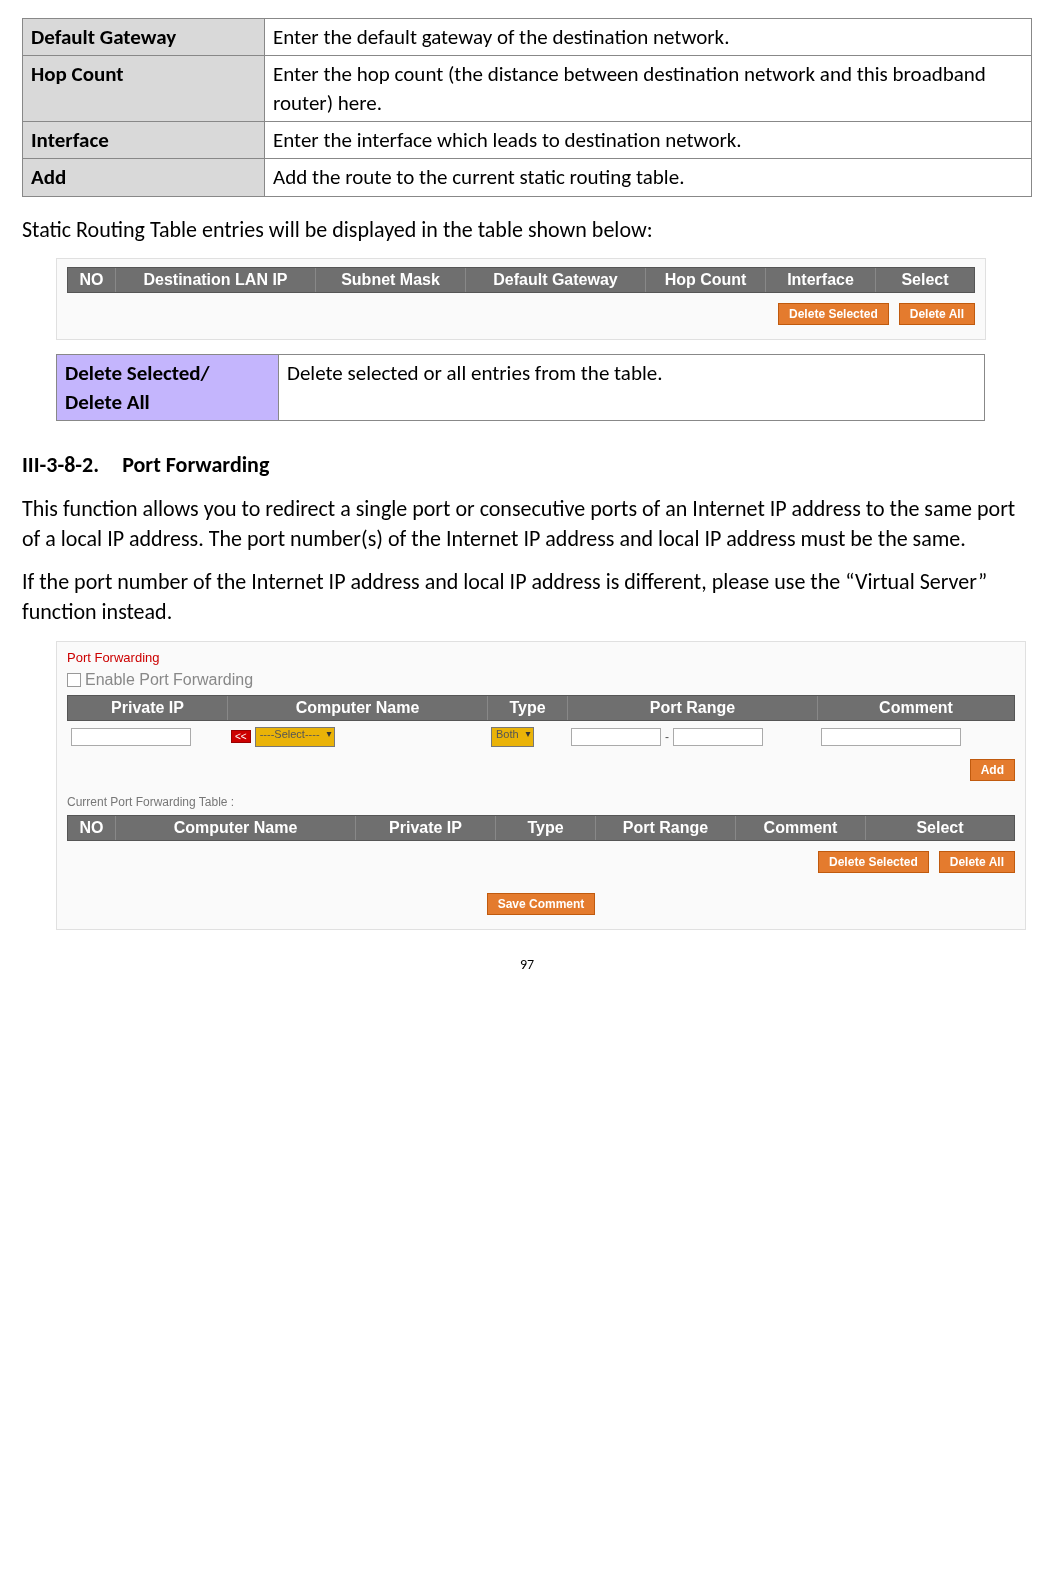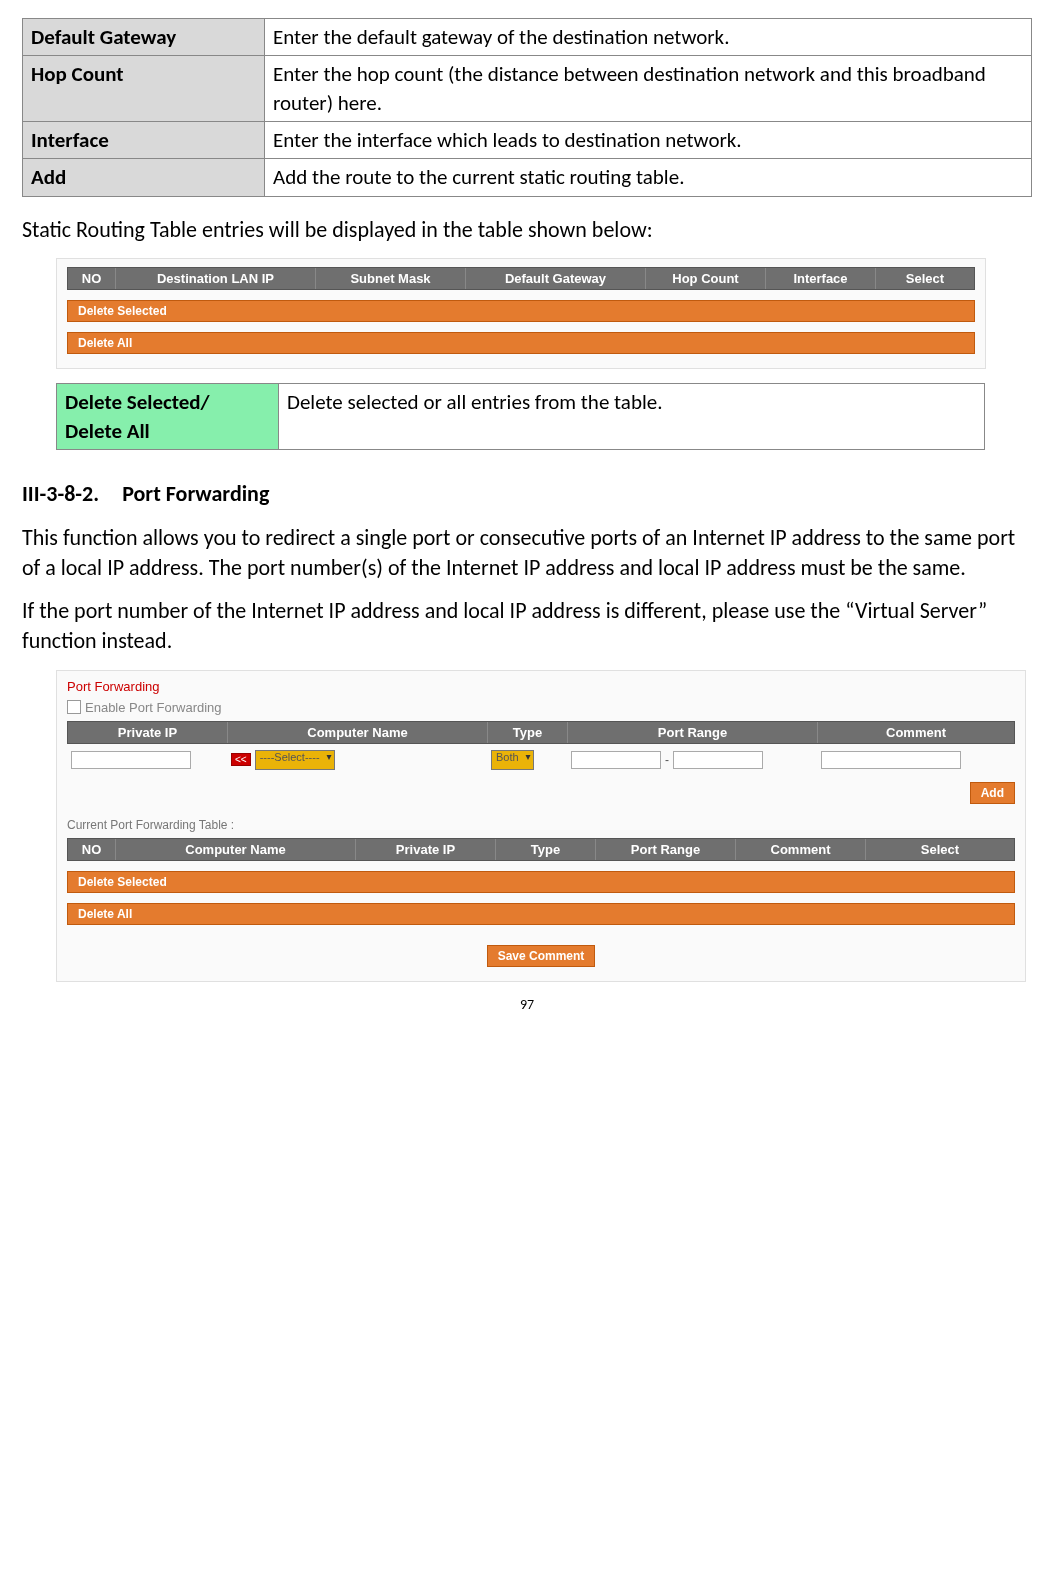--- a/index.html
+++ b/index.html
@@ -34,21 +34,21 @@
     margin: 14px 0 30px 34px;
   }
   table.desc2 td {
     border: 1px solid #888;
     padding: 4px 8px;
     vertical-align: top;
     font-size: 21px;
     line-height: 1.35;
   }
   table.desc2 td.label {
-    background: #86efac;
+    background: #c4b5fd;
     font-weight: bold;
     width: 205px;
   }
   .para {
     font-size: 22px;
     line-height: 1.35;
     margin: 10px 0 14px 0;
   }
   .section-title {
     font-weight: bold;
@@ -78,37 +78,36 @@
   }
   .panel .subtitle {
     color: #777;
     font-size: 12px;
     margin-bottom: 6px;
   }
   .hdr-row {
     display: flex;
     background: #6f6f6f;
     color: #fff;
-    font-size: 13px;
+    font-size: 16px;
     font-weight: bold;
     border: 1px solid #555;
   }
   .hdr-row > div {
     padding: 3px 6px;
     border-right: 1px solid #888;
     text-align: center;
     box-sizing: border-box;
   }
   .hdr-row > div:last-child { border-right: none; }
   .btn-row {
     display: flex;
     justify-content: flex-end;
     gap: 10px;
     margin-top: 10px;
-    flex-direction: column;
   }
   .btn-orange {
     background: #e47b2e;
     color: #fff;
     font-size: 12px;
     font-weight: bold;
     padding: 3px 10px;
     border: 1px solid #c05a0e;
     display: inline-block;
   }
@@ -163,34 +162,34 @@
     width: 12px;
     height: 12px;
     border: 1px solid #999;
     background: #fff;
     display: inline-block;
     margin-right: 4px;
     vertical-align: middle;
   }
   .enable-row {
     color: #888;
-    font-size: 13px;
+    font-size: 16px;
     margin-bottom: 6px;
     display: flex;
     align-items: center;
   }
   .add-row {
     display: flex;
     justify-content: flex-end;
     margin: 8px 0 14px 0;
   }
   .page-num {
     text-align: center;
     font-size: 14px;
-    margin-top: 14px;
+    margin-top: 26px;
   }
 </style>
 </head>
 <body>
 
 <table class="desc">
   <tbody>
       <tr>
     <td class="label">Default Gateway</td>
     <td>Enter the default gateway of the destination network.</td>

